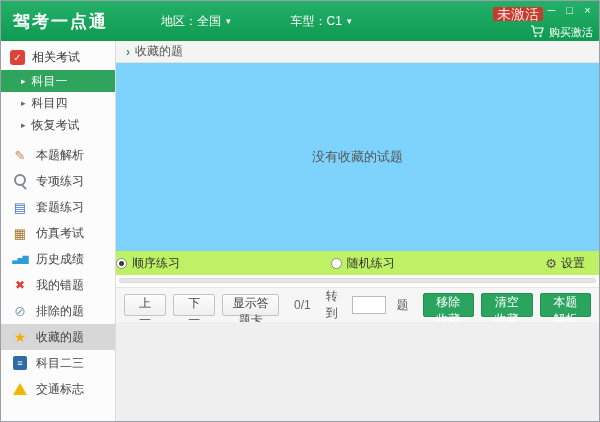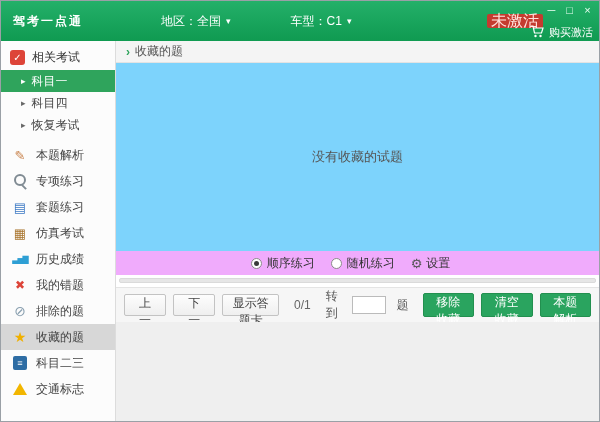--- a/index.html
+++ b/index.html
@@ -4,25 +4,25 @@
 <style>
   * { margin:0; padding:0; box-sizing:border-box; }
   html,body { width:600px; height:422px; }
   body { font-family:"Liberation Sans","DejaVu Sans",sans-serif; background:#fff; }
   .window { width:600px; height:422px; border:1px solid #9aa0a6; background:#f0f0f0;
             display:flex; flex-direction:column; overflow:hidden; position:relative; }
 
   
   .titlebar { flex:0 0 40px; background:linear-gradient(#24b069,#0f9a51);
               display:flex; align-items:center; position:relative; }
-  .logo { color:#fff; font-size:12px; font-weight:bold; padding:0 12px; letter-spacing:2px; width:160px; }
+  .logo { color:#fff; font-size:17px; font-weight:bold; padding:0 12px; letter-spacing:2px; width:160px; }
   .selector { color:#fff; font-size:12px; display:flex; align-items:center; gap:5px;
               cursor:pointer; margin-right:60px; }
   .caret { font-size:9px; line-height:1; }
-  .badge { position:absolute; top:13px; right:56px; font-size:16px; color:#ffe3dd;
+  .badge { position:absolute; top:6px; right:56px; font-size:14px; color:#ffe3dd;
            background:#c43b2f; padding:0 4px; border-radius:2px; line-height:14px; }
   .win-controls { position:absolute; top:2px; right:4px; display:flex; gap:3px; }
   .win-btn { color:#eafff2; font-size:11px; width:15px; height:15px; line-height:15px;
              text-align:center; cursor:pointer; }
   .buy { position:absolute; right:6px; top:24px; display:flex; align-items:flex-start; gap:5px;
          color:#fff; font-size:11px; cursor:pointer; }
 
   
   .appbody { flex:1; display:flex; min-height:0; }
   .sidebar { flex:0 0 115px; background:#fcfcfc; border-right:1px solid #dcdcdc; padding-top:3px; }
@@ -60,22 +60,22 @@
   .icon-traffic::before { content:""; width:0; height:0; border-left:7px solid transparent;
                           border-right:7px solid transparent; border-bottom:12px solid #f2b600; }
 
   
   .breadcrumb { flex:0 0 22px; background:#f4f4f4; border-bottom:1px solid #e3e3e3;
                 display:flex; align-items:center; padding-left:10px; font-size:12px;
                 color:#555; gap:5px; }
   .bc-arrow { color:#2fa45c; font-weight:bold; }
   .content { flex:0 0 188px; display:flex; align-items:center; justify-content:center; background:#7dd3fc; }
   .empty-msg { font-size:13px; color:#555; }
-  .radio-row { flex:0 0 24px; display:flex; align-items:center; justify-content:center;
-               gap:16px; padding-right:14px; font-size:12px; color:#333; background:#f0abfc; }
+  .radio-row { flex:0 0 24px; display:flex; align-items:center; justify-content:space-between;
+               gap:16px; padding-right:14px; font-size:12px; color:#333; background:#bef264; }
   .radio-row label { display:flex; align-items:center; gap:5px; cursor:pointer; }
   .radio { width:11px; height:11px; border:1px solid #8b8b8b; border-radius:50%;
            display:inline-block; position:relative; background:#fff; flex:0 0 11px; }
   .radio.checked::after { content:""; position:absolute; left:2px; top:2px; width:5px; height:5px;
                           border-radius:50%; background:#3a3a3a; }
   .settings { display:flex; align-items:center; gap:4px; cursor:pointer; color:#333; }
   .gear { font-size:13px; color:#555; }
   .progress-wrap { flex:0 0 12px; padding:3px; background:#fff; }
   .progress-track { height:5px; background:#e6e6e6; border:1px solid #dadada; border-radius:2px; }
   .toolbar { flex:0 0 32px; display:flex; align-items:center; background:#f6f6f6;

